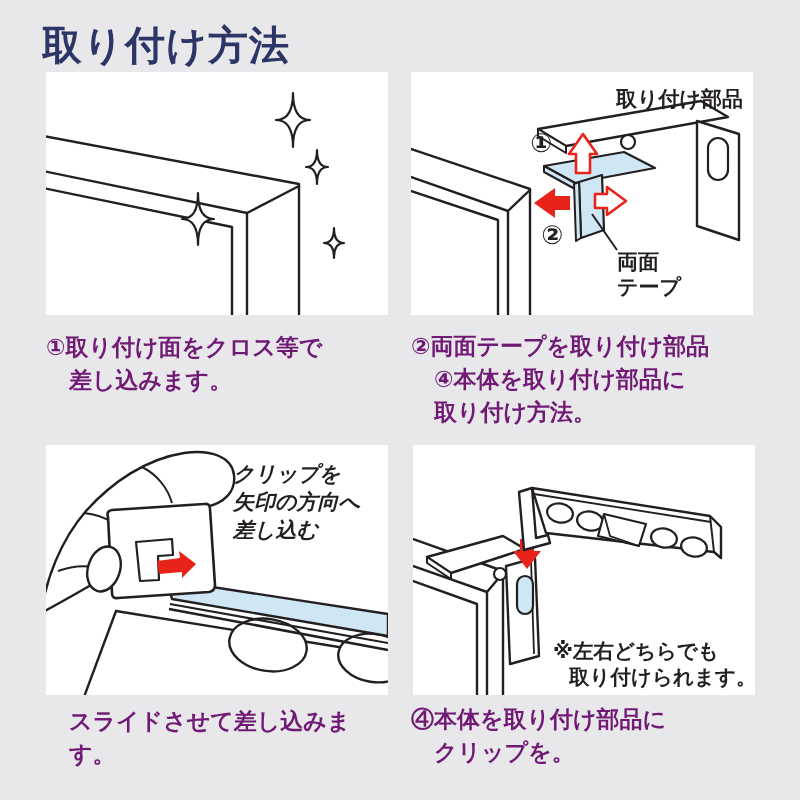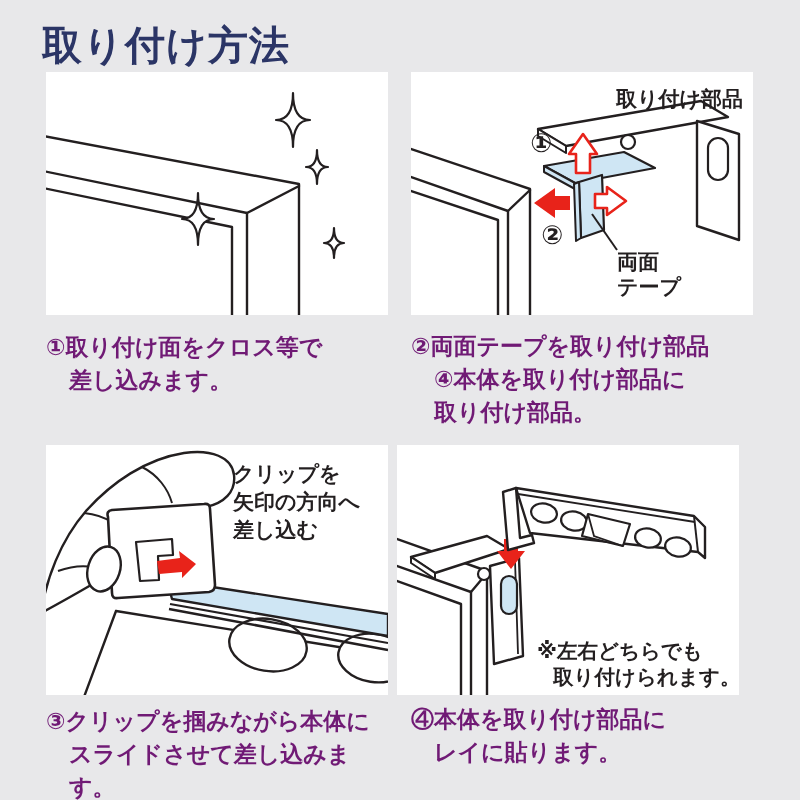--- a/index.html
+++ b/index.html
@@ -11,22 +11,22 @@
   .page-title{
     position:absolute;left:42px;top:18px;
     font-size:40px;font-weight:900;letter-spacing:1px;
     color:#2b3566;
   }
   .panel{
     position:absolute;background:#ffffff;
   }
   #panel1{left:46px;top:72px;width:342px;height:243px;}
   #panel2{left:411px;top:72px;width:342px;height:243px;}
-  #panel3{left:46px;top:445px;width:342px;height:250px;}
-  #panel4{left:397px;top:445px;width:342px;height:250px;text-align:right;}
+  #panel3{left:46px;top:445px;width:342px;height:250px;font-style:italic;}
+  #panel4{left:413px;top:445px;width:342px;height:250px;text-align:right;}
   .panel svg{display:block;width:100%;height:100%;}
   .caption{
     position:absolute;width:350px;
     font-size:23px;line-height:33px;font-weight:700;color:#701a75;
   }
   .caption .cont{padding-left:23px;}
   #cap1{left:46px;top:331px;}
   #cap2{left:411px;top:330px;}
   #cap3{left:46px;top:705px;}
   #cap4{left:411px;top:705px;font-family:Liberation Mono, monospace;}
@@ -168,22 +168,21 @@
   </svg>
 </div>
 
 <div class="caption" id="cap1">
   <div>①取り付け面をクロス等で</div>
   <div class="cont">差し込みます。</div>
 </div>
 <div class="caption" id="cap2">
   <div>②両面テープを取り付け部品</div>
   <div class="cont">④本体を取り付け部品に</div>
-  <div class="cont">取り付け部品。</div>
+  <div class="cont">取り付け方法。</div>
 </div>
 <div class="caption" id="cap3">
-  <div>③クリップを掴みながら本体に</div>
   <div class="cont">スライドさせて差し込みます。</div>
 </div>
 <div class="caption" id="cap4">
   <div>④本体を取り付け部品に</div>
-  <div class="cont">レイに貼ります。</div>
+  <div class="cont">クリップを。</div>
 </div>
 
 </body></html>

